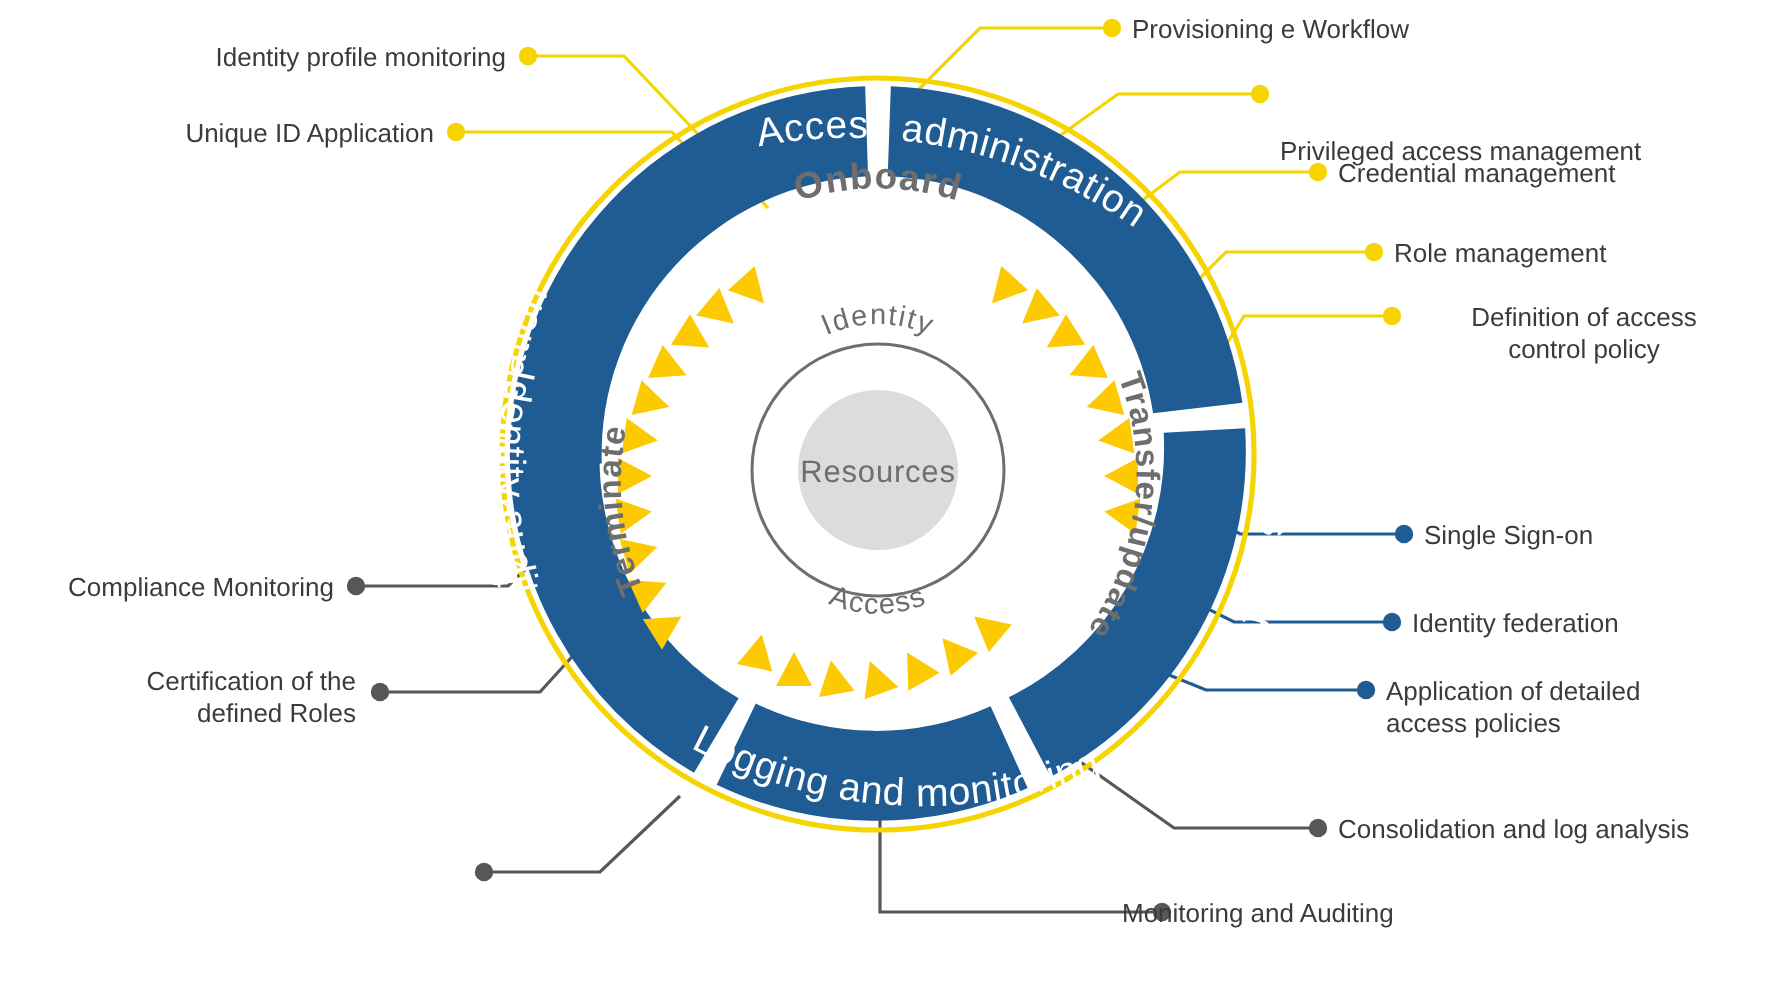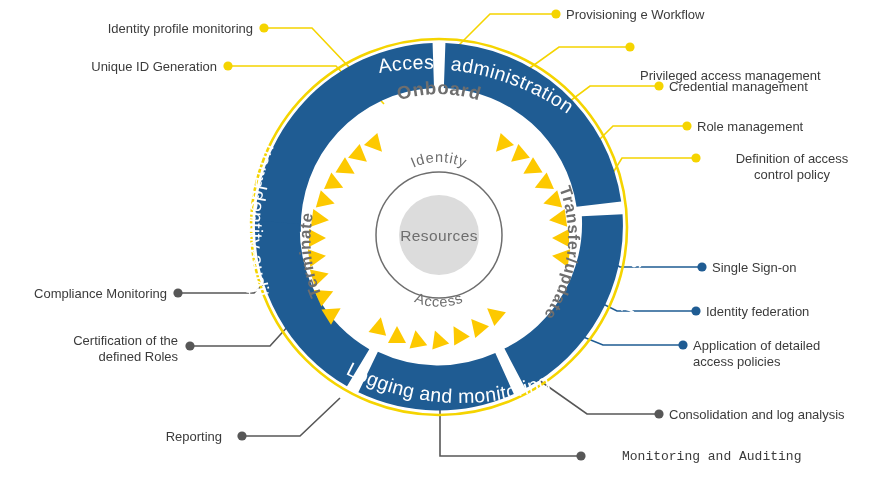--- a/index.html
+++ b/index.html
@@ -192,21 +192,21 @@
       <circle cx="659" cy="414" r="4.6" fill="#575757"></circle>
       <circle cx="581" cy="456" r="4.6" fill="#575757"></circle>
       <circle cx="178" cy="293" r="4.6" fill="#575757"></circle>
       <circle cx="190" cy="346" r="4.6" fill="#575757"></circle>
       <circle cx="242" cy="436" r="4.6" fill="#575757"></circle>
     </g>
   </svg>
 
   <div class="callout-label lbl-left" style="left:0; width:253px;  top:21px;">Identity profile monitoring</div>
 
-  <div class="callout-label lbl-left" style="left:0; width:217px;  top:59px;">Unique ID Generation</div>
+  <div class="callout-label lbl-left" style="left:0; width:217px;  top:59px;">Unique ID Application</div>
 
   <div class="callout-label lbl-right" style="left:566px; width:300px; top:7px;">Provisioning e Workflow</div>
 
   <div class="callout-label lbl-right" style="left:640px; width:240px; top:40px;margin-top:28px;">Privileged access management</div>
 
   <div class="callout-label lbl-right" style="left:669px; width:210px; top:79px;">Credential management</div>
 
   <div class="callout-label lbl-right" style="left:697px; width:180px; top:119px;">Role management</div>
 
   <div class="callout-label lbl-right" style="left:706px; width:172px; top:151px;text-align:center;">Definition of access
@@ -214,22 +214,21 @@
 
   <div class="callout-label lbl-right" style="left:712px; width:170px; top:260px;">Single Sign-on</div>
 
   <div class="callout-label lbl-right" style="left:706px; width:176px; top:304px;">Identity federation</div>
 
   <div class="callout-label lbl-right" style="left:693px; width:190px; top:338px;">Application of detailed
 access policies</div>
 
   <div class="callout-label lbl-right" style="left:669px; width:216px; top:407px;">Consolidation and log analysis</div>
 
-  <div class="callout-label lbl-right" style="left:622px; width:220px; top:449px;font-family:Liberation Mono, monospace;">Monitoring and Auditing</div>
+  <div class="callout-label lbl-right" style="left:561px; width:220px; top:449px;">Monitoring and Auditing</div>
 
   <div class="callout-label lbl-left" style="left:0; width:178px; top:333px;">Certification of the
 defined Roles</div>
 
   <div class="callout-label lbl-left" style="left:0; width:167px; top:286px;">Compliance Monitoring</div>
 
-  <div class="callout-label lbl-left" style="left:0; width:222px; top:429px;">Reporting</div>
 
 </div>
 
 </body></html>

